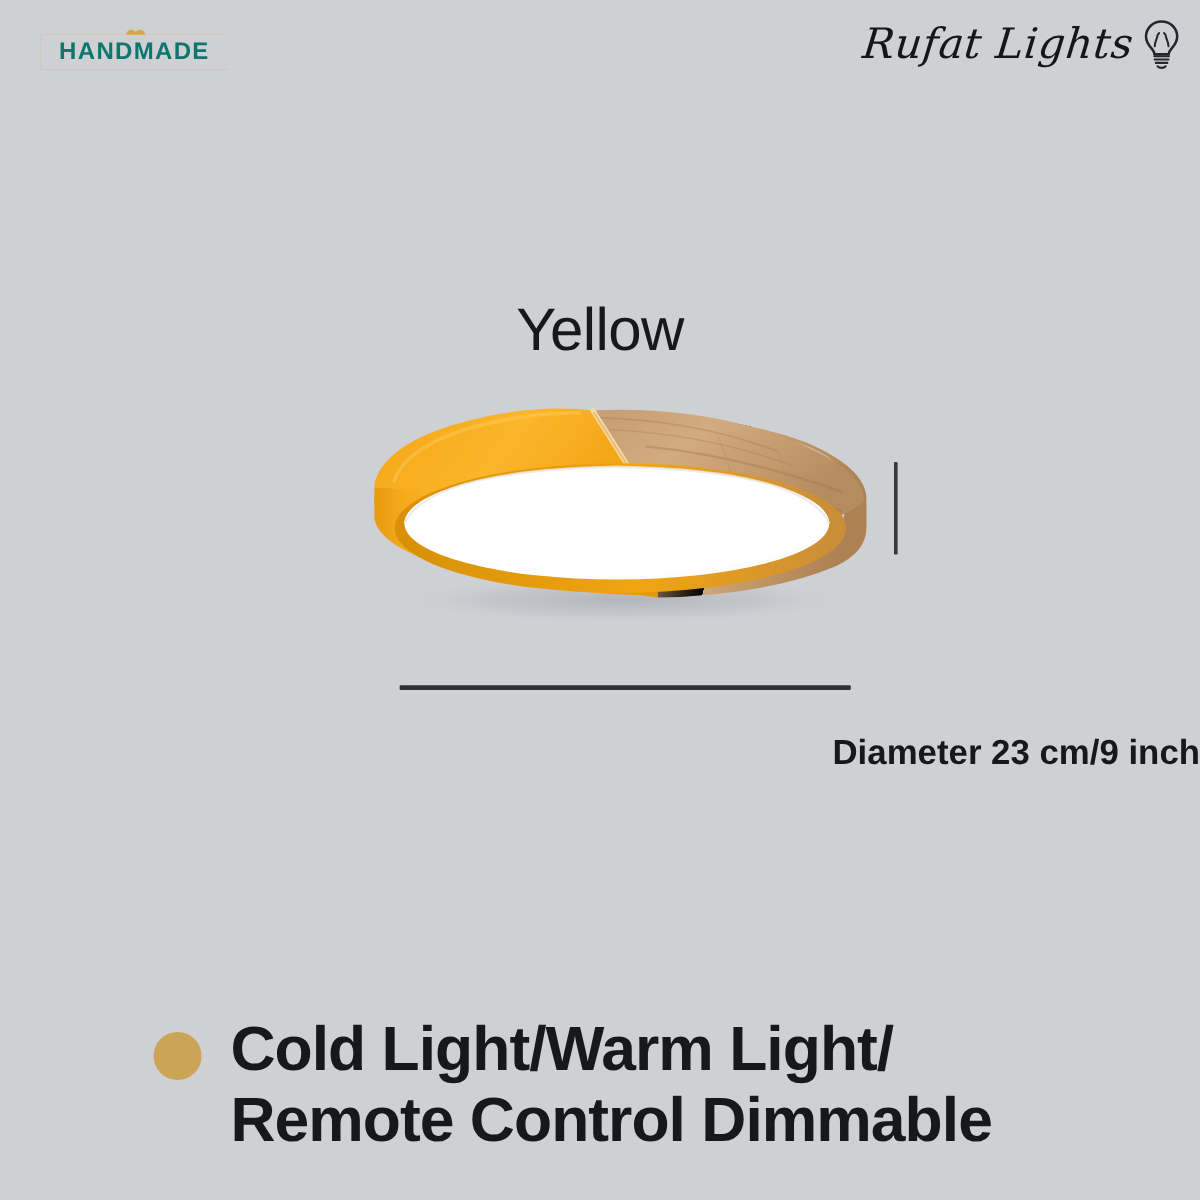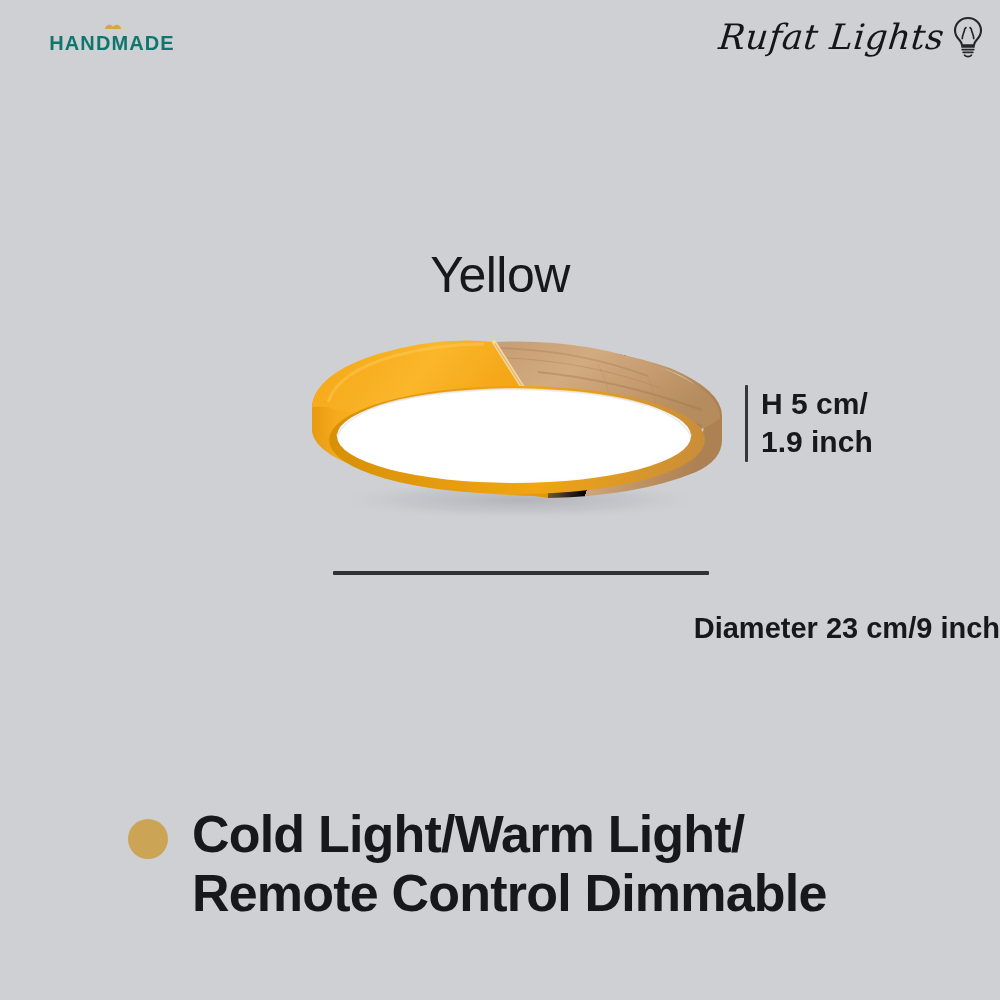--- a/index.html
+++ b/index.html
@@ -76,21 +76,21 @@
     position:absolute;left:333px;top:571px;width:376px;height:4px;
     background:#2e3237;border-radius:1px;
   }
   .d-label{
     position:absolute;left:0;right:0;top:612px;text-align:right;
     font-size:29px;font-weight:bold;color:#16181c;
   }
 
   
   .feature{
-    position:absolute;left:128px;top:805px;right:40px;
+    position:absolute;left:128px;top:846px;right:40px;
     display:flex;align-items:flex-start;gap:24px;
   }
   .feature-dot{
     flex:0 0 auto;width:40px;height:40px;border-radius:50%;
     background:#cca456;margin-top:14px;
   }
   .feature-text{
     font-size:52px;font-weight:bold;color:#16181c;
     line-height:1.14;letter-spacing:-0.8px;
     white-space:pre-line;
@@ -246,24 +246,20 @@
       <ellipse cx="216" cy="108" rx="177" ry="47" fill="url(#gDiff)"></ellipse>
 
       <path d="M39 108 Q60 64 216 61 Q372 64 393 108" fill="none" stroke="#e9e9e8" stroke-width="2" opacity="0.8"></path>
 
       <path d="M14 86 Q14 120 76 142 Q148 164 226 164 Q316 164 382 136 Q420 118 422 90
                L422 104 Q420 134 382 152 Q314 178 224 178 Q142 178 74 156 Q14 134 14 100 Z" fill="none"></path>
     </svg>
   </div>
 
   <div class="h-bar"></div>
-  <div class="h-label">
-    <div>H 5 cm/</div>
-    <div>1.9 inch</div>
-  </div>
 
   <div class="d-line"></div>
   <div class="d-label">Diameter 23 cm/9 inch</div>
 
   <div class="feature">
     <div class="feature-dot"></div>
     <div class="feature-text">Cold Light/Warm Light/
 Remote Control Dimmable</div>
   </div>
 

